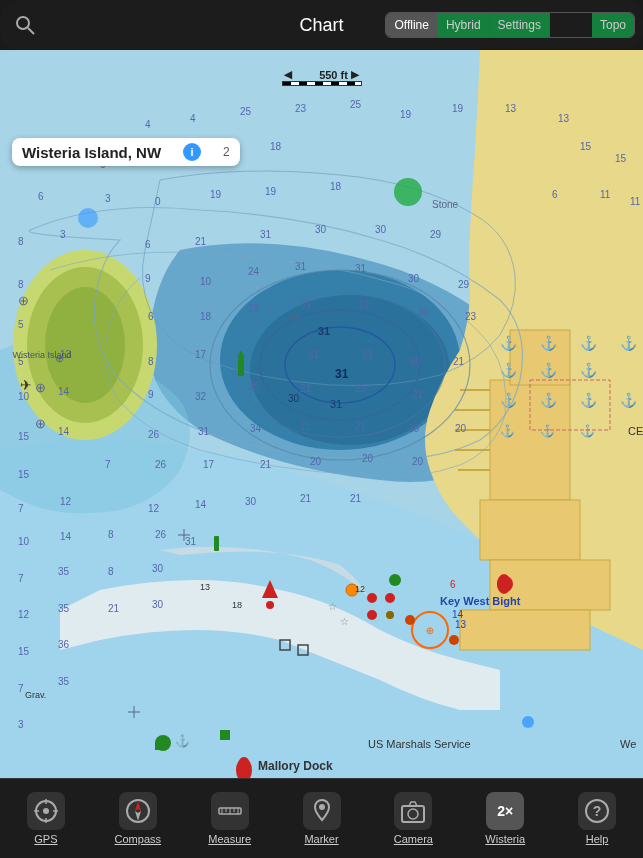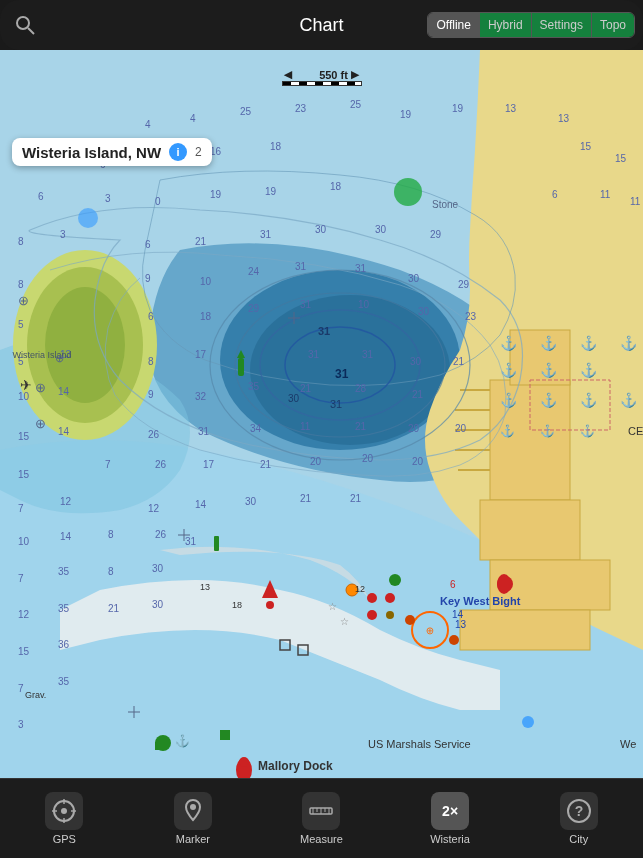--- a/index.html
+++ b/index.html
@@ -21,21 +21,21 @@
       color: white; font-size: 18px; font-weight: 500;
     }
     #map-type-buttons {
       position: absolute; right: 8px; top: 50%; transform: translateY(-50%);
       display: flex; gap: 0; border: 1px solid #555; border-radius: 6px; overflow: hidden;
     }
     .map-type-btn {
       padding: 5px 8px; font-size: 12px; color: #ccc; background: #15803d; cursor: pointer;
       border: none; border-right: 1px solid #555;
     }
-    .map-type-btn:last-child { border-right: none; }
+    .map-type-btn:last-child { border-right: none; margin-left: 42px; }
     .map-type-btn.active { background: #555; color: white; }
 
     
     #map-container {
       position: absolute; top: 50px; left: 0; width: 643px; height: 758px;
       overflow: hidden; background: #a8d4e8;
     }
 
     
     #chart-svg {
@@ -69,21 +69,21 @@
       border-top: 1px solid #333; z-index: 100;
     }
     .toolbar-item {
       display: flex; flex-direction: column; align-items: center; gap: 3px;
       cursor: pointer; flex: 1;
     }
     .toolbar-icon {
       width: 38px; height: 38px; border-radius: 8px; background: #333;
       display: flex; align-items: center; justify-content: center; font-size: 20px;
     }
-    .toolbar-label { color: #ccc; font-size: 11px; }
+    .toolbar-label { color: #ccc; font-size: 11px; text-decoration: underline; }
 
     
     .depth-num {
       fill: #5566aa; font-size: 10px; font-weight: normal;
     }
   </style>
 </head>
 <body>
 
 <div id="header">
@@ -387,21 +387,21 @@
 
   <div id="scale-indicator" style="position:absolute;top:18px;left:50%;transform:translateX(-50%);display:flex;flex-direction:column;align-items:center;z-index:10;">
     <div style="display:flex;align-items:center;gap:3px;">
       <span style="font-size:11px;color:#222;">◀</span>
       <span id="scale-text" style="font-size:11px;font-weight:bold;color:#222;">550 ft</span>
       <span style="font-size:11px;color:#222;">▶</span>
     </div>
     <div style="width:80px;height:5px;background:repeating-linear-gradient(90deg,#000 0px,#000 8px,#fff 8px,#fff 16px);border:1px solid #333;"></div>
   </div>
 
-  <div id="location-label" style="position:absolute;top:88px;left:12px;background:white;border-radius:8px;padding:5px 10px;display:flex;align-items:center;gap:8px;box-shadow:0 2px 6px rgba(0,0,0,0.3);z-index:10;">
+  <div id="location-label" style="position:absolute;top:88px;left:12px;background:white;border-radius:8px;padding:5px 10px;display:flex;align-items:center;gap:22px;box-shadow:0 2px 6px rgba(0,0,0,0.3);z-index:10;">
     <span id="location-name" style="font-size:15px;font-weight:600;color:#222;">Wisteria Island, NW</span>
     <div id="location-info-icon" style="width:18px;height:18px;border-radius:50%;background:#3399ff;color:white;font-size:11px;display:flex;align-items:center;justify-content:center;font-weight:bold;">i</div>
     <span style="font-size:12px;color:#555;">2</span>
   </div>
 </div>
 
 <div id="toolbar">
   <div class="toolbar-item">
     <div class="toolbar-icon">
       <svg width="26" height="26" viewBox="0 0 26 26">
@@ -409,57 +409,77 @@
         <circle cx="13" cy="13" r="3" fill="#aaa"></circle>
         <line x1="13" y1="1" x2="13" y2="6" stroke="#aaa" stroke-width="1.5"></line>
         <line x1="13" y1="20" x2="13" y2="25" stroke="#aaa" stroke-width="1.5"></line>
         <line x1="1" y1="13" x2="6" y2="13" stroke="#aaa" stroke-width="1.5"></line>
         <line x1="20" y1="13" x2="25" y2="13" stroke="#aaa" stroke-width="1.5"></line>
       </svg>
     </div>
     <span class="toolbar-label">GPS</span>
   </div>
 
-
-
-  <div class="toolbar-item">
-    <div class="toolbar-icon">
-      <svg width="26" height="26" viewBox="0 0 26 26">
-        <path d="M 13 2 C 9 2 6 5 6 9 C 6 14 13 22 13 22 C 13 22 20 14 20 9 C 20 5 17 2 13 2 Z" fill="none" stroke="#aaa" stroke-width="2"></path>
-        <circle cx="13" cy="9" r="3" fill="#aaa"></circle>
-      </svg>
-    </div>
-    <span class="toolbar-label">Marker</span>
-  </div>
+  <div class="toolbar-item">
+    <div class="toolbar-icon">
+      <svg width="26" height="26" viewBox="0 0 26 26">
+        <circle cx="13" cy="13" r="11" fill="none" stroke="#aaa" stroke-width="2"></circle>
+        <polygon points="13,3 16,13 13,11 10,13" fill="#cc2222"></polygon>
+        <polygon points="13,23 16,13 13,15 10,13" fill="#aaa"></polygon>
+      </svg>
+    </div>
+    <span class="toolbar-label">Compass</span>
+  </div>
+
 
   <div class="toolbar-item">
     <div class="toolbar-icon">
       <svg width="26" height="26" viewBox="0 0 26 26">
         <rect x="2" y="10" width="22" height="6" rx="1" fill="none" stroke="#aaa" stroke-width="1.5"></rect>
         <line x1="5" y1="10" x2="5" y2="16" stroke="#aaa" stroke-width="1"></line>
         <line x1="9" y1="10" x2="9" y2="14" stroke="#aaa" stroke-width="1"></line>
         <line x1="13" y1="10" x2="13" y2="16" stroke="#aaa" stroke-width="1"></line>
         <line x1="17" y1="10" x2="17" y2="14" stroke="#aaa" stroke-width="1"></line>
         <line x1="21" y1="10" x2="21" y2="16" stroke="#aaa" stroke-width="1"></line>
       </svg>
     </div>
     <span class="toolbar-label">Measure</span>
   </div>
 
+  <div class="toolbar-item">
+    <div class="toolbar-icon">
+      <svg width="26" height="26" viewBox="0 0 26 26">
+        <path d="M 13 2 C 9 2 6 5 6 9 C 6 14 13 22 13 22 C 13 22 20 14 20 9 C 20 5 17 2 13 2 Z" fill="none" stroke="#aaa" stroke-width="2"></path>
+        <circle cx="13" cy="9" r="3" fill="#aaa"></circle>
+      </svg>
+    </div>
+    <span class="toolbar-label">Marker</span>
+  </div>
+
+  <div class="toolbar-item">
+    <div class="toolbar-icon">
+      <svg width="26" height="26" viewBox="0 0 26 26">
+        <rect x="2" y="8" width="22" height="16" rx="2" fill="none" stroke="#aaa" stroke-width="2"></rect>
+        <circle cx="13" cy="16" r="5" fill="none" stroke="#aaa" stroke-width="1.5"></circle>
+        <path d="M 9 8 L 11 4 L 15 4 L 17 8" fill="none" stroke="#aaa" stroke-width="1.5"></path>
+      </svg>
+    </div>
+    <span class="toolbar-label">Camera</span>
+  </div>
 
   <div class="toolbar-item">
     <div class="toolbar-icon" style="background:#555;">
       <span style="color:#fff;font-size:14px;font-weight:bold;">2×</span>
     </div>
     <span class="toolbar-label">Wisteria</span>
   </div>
 
 
   <div class="toolbar-item">
     <div class="toolbar-icon">
       <svg width="26" height="26" viewBox="0 0 26 26">
         <circle cx="13" cy="13" r="11" fill="none" stroke="#aaa" stroke-width="2"></circle>
         <text x="13" y="18" text-anchor="middle" fill="#aaa" font-size="14" font-weight="bold">?</text>
       </svg>
     </div>
-    <span class="toolbar-label">City</span>
+    <span class="toolbar-label">Help</span>
   </div>
 </div>
 
 </body></html>

